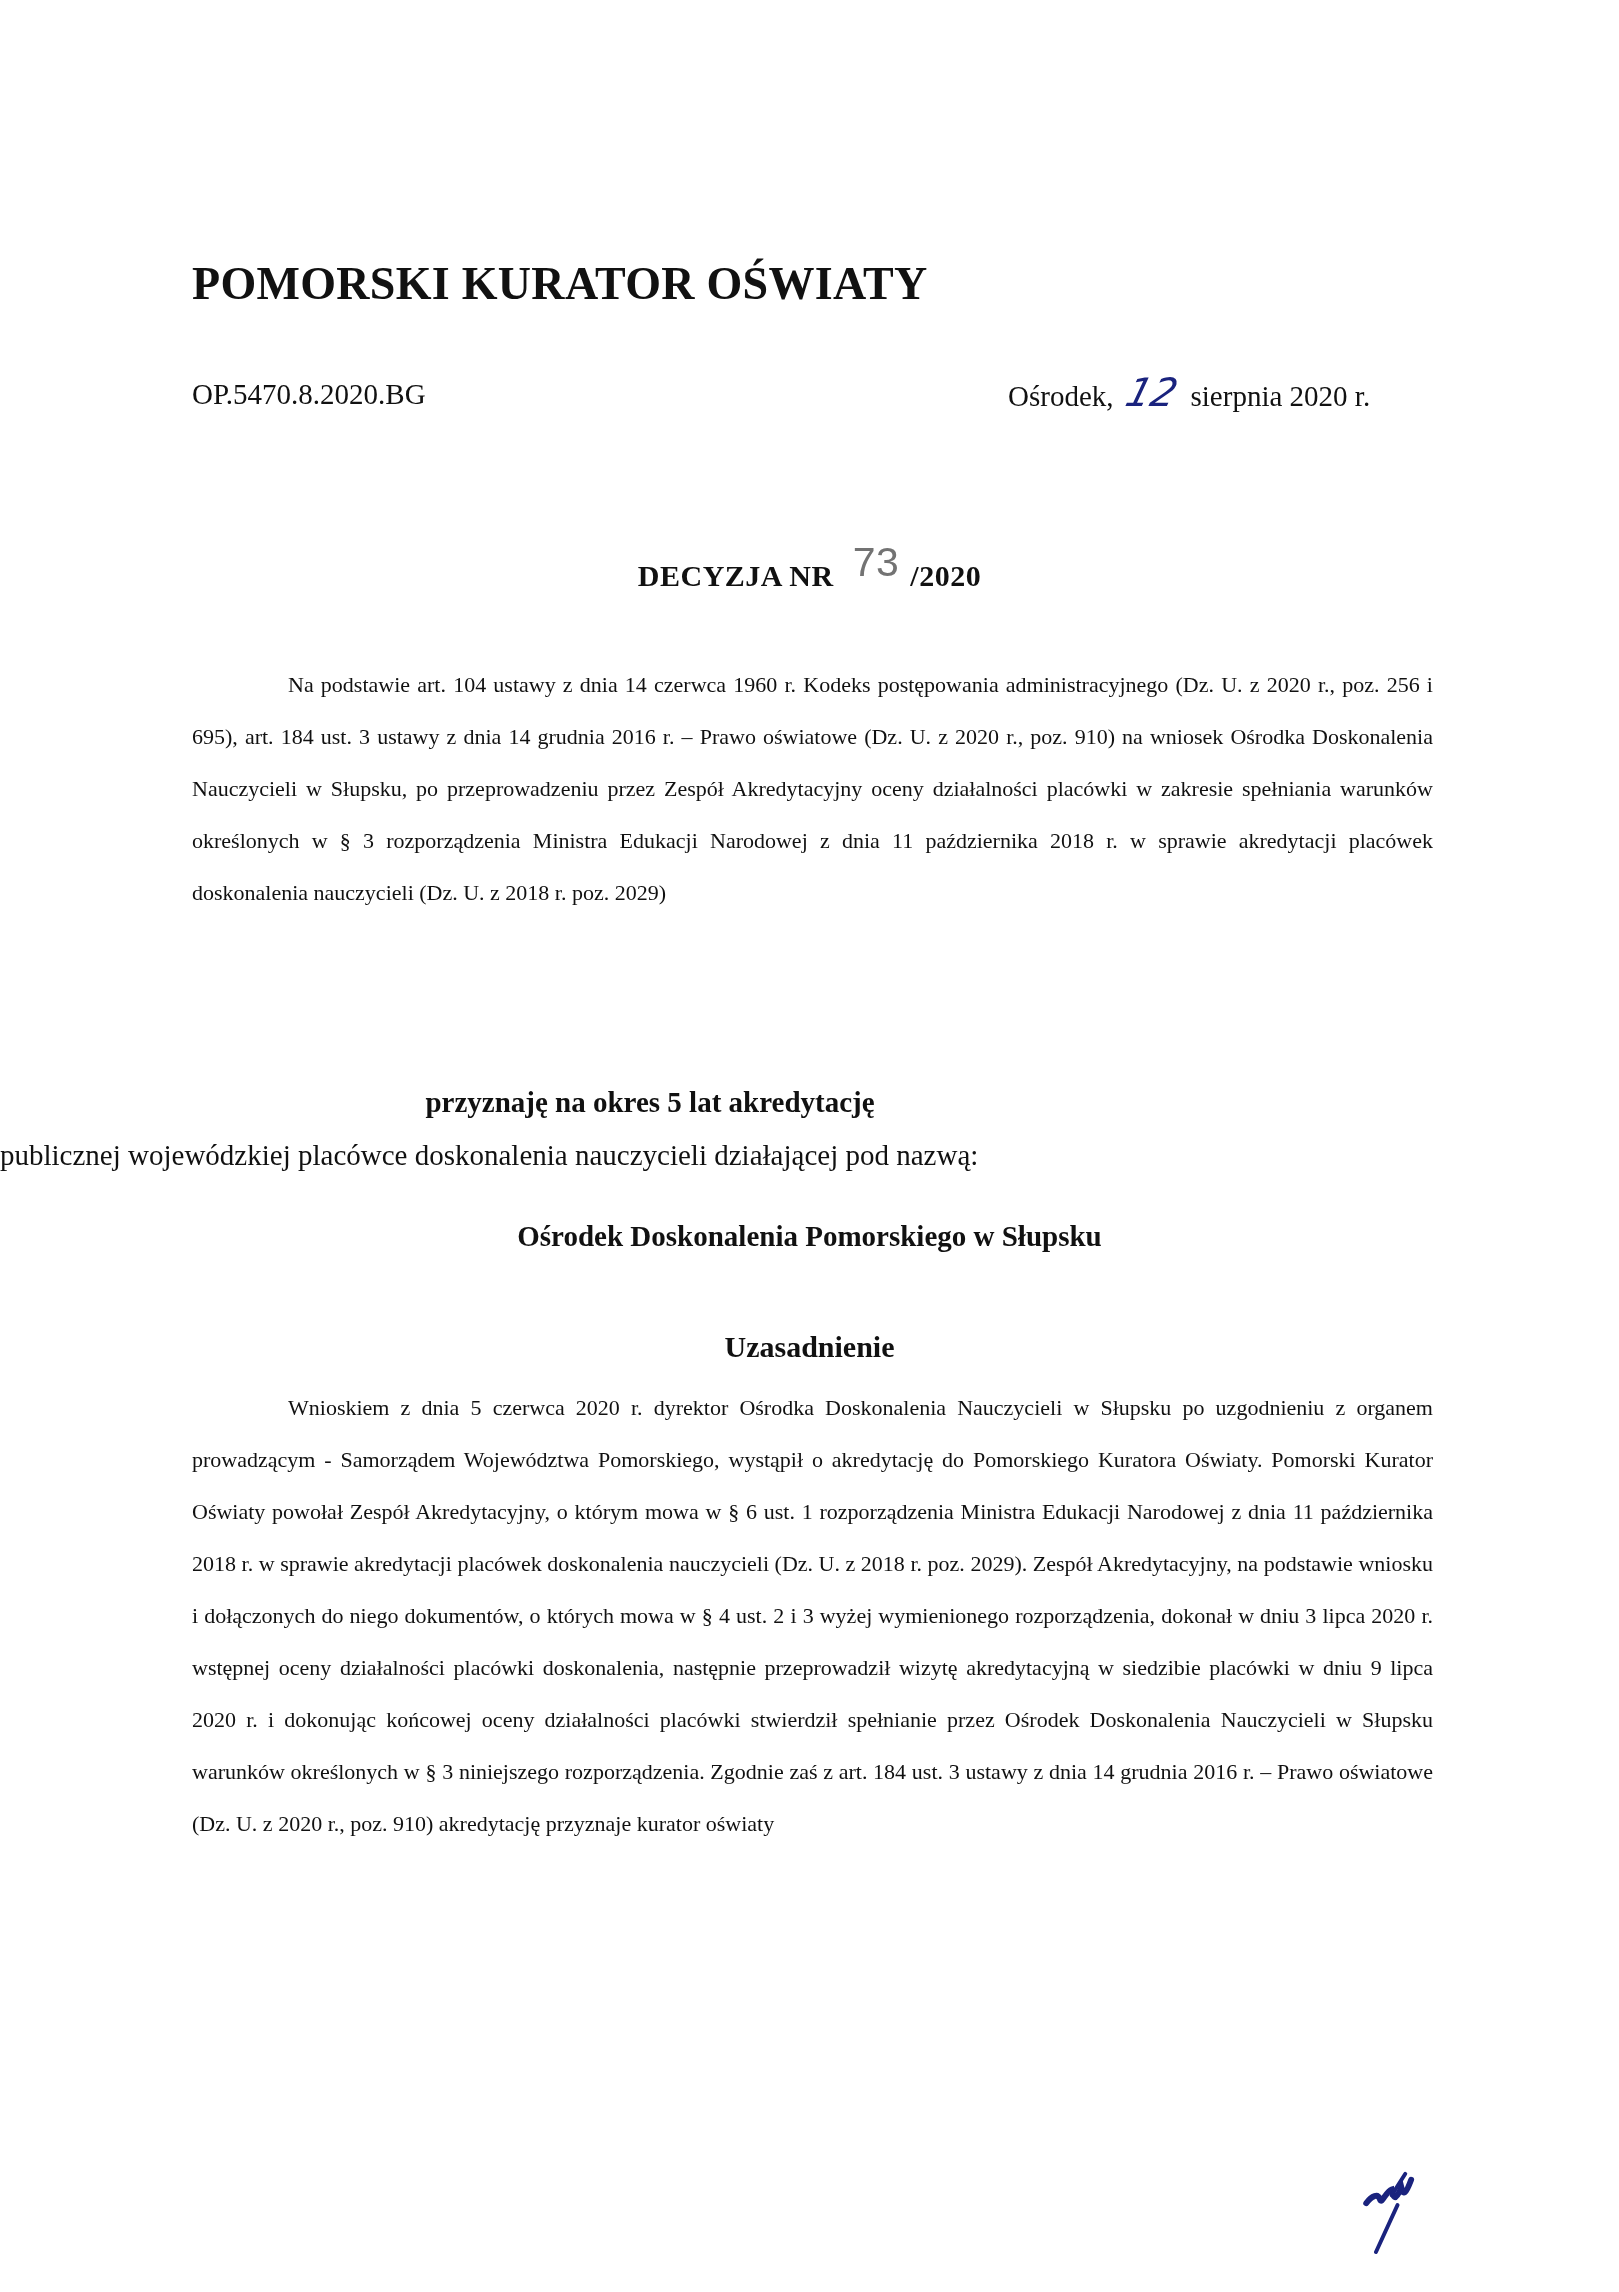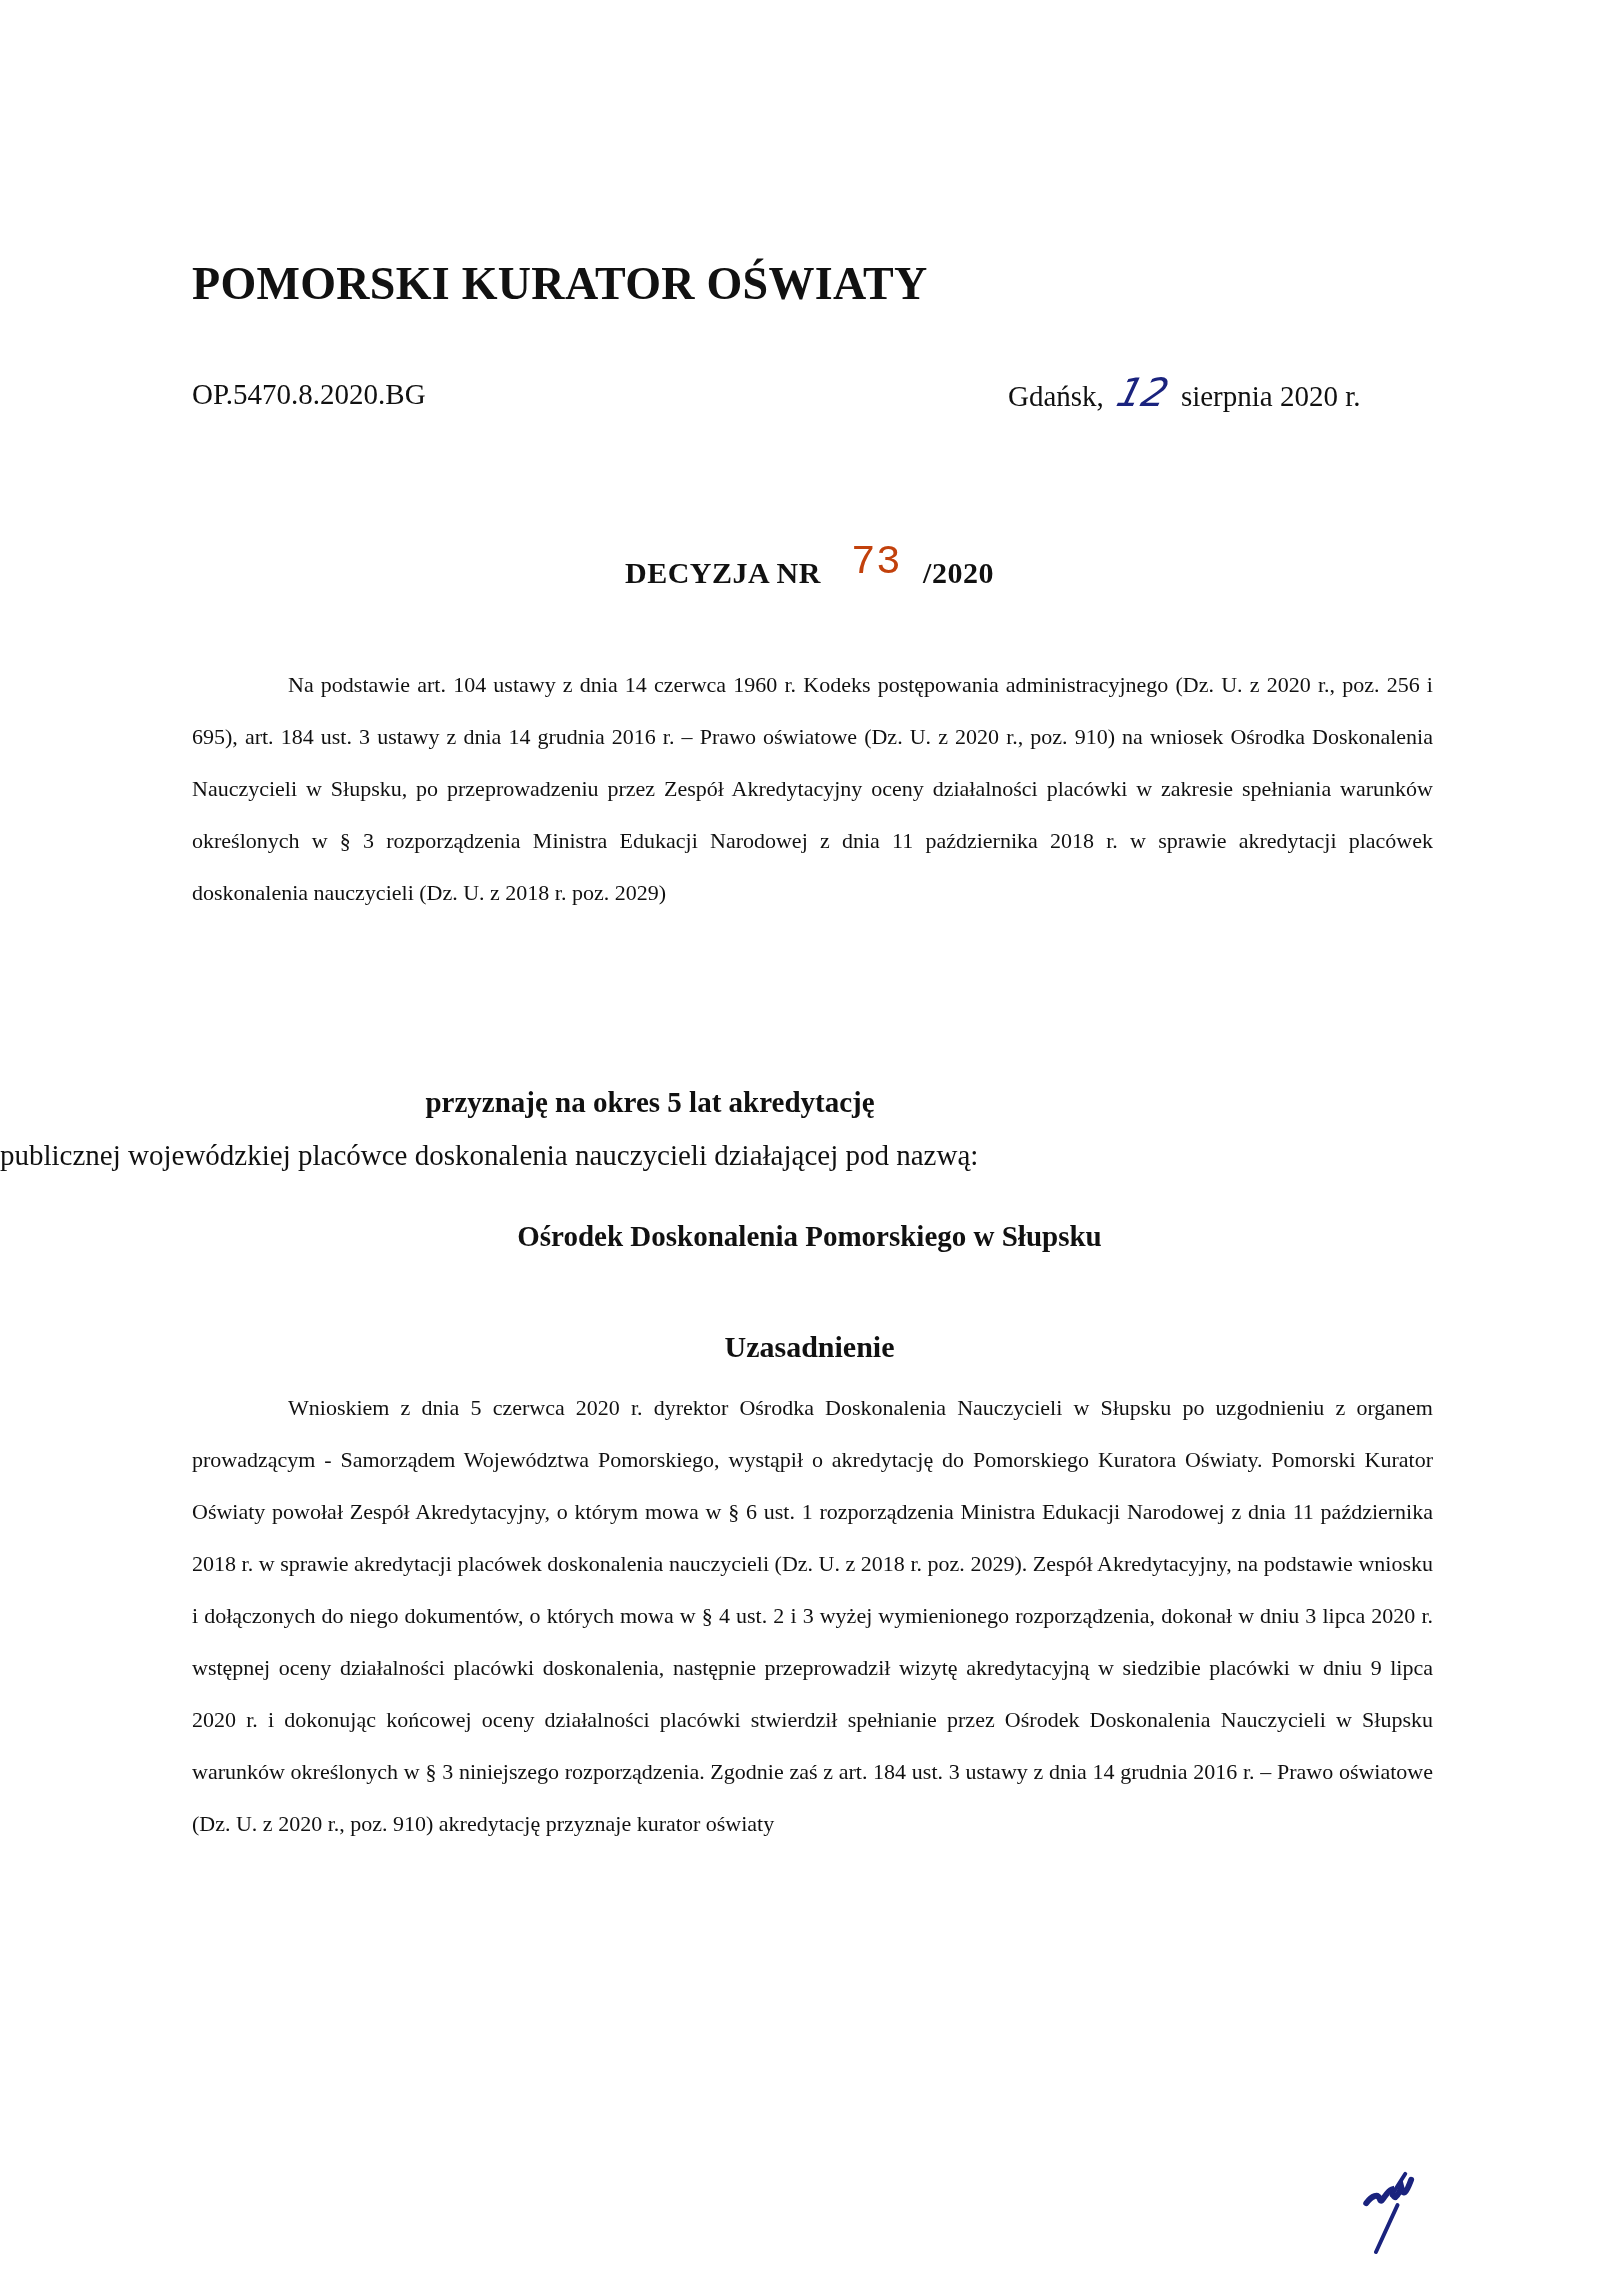--- a/index.html
+++ b/index.html
@@ -4,40 +4,40 @@
 <style>
   html, body { margin:0; padding:0; background:#ffffff; }
   body { width:1619px; height:2293px; position:relative; overflow:hidden;
          font-family:"Liberation Serif","DejaVu Serif",serif; color:#111; }
   .abs { position:absolute; }
   .title { left:192px; top:257px; font-size:46px; font-weight:bold; letter-spacing:0.3px; }
   .ref { left:192px; top:378px; font-size:29px; }
   .date { left:1008px; top:370px; font-size:29px; white-space:nowrap; }
   .hand { font-family:"DejaVu Sans",sans-serif; font-style:italic; color:#1a237e; font-size:39px; display:inline-block; transform:skewX(-15deg); margin:0 13.7px; }
   .decision { left:0; width:1619px; top:549px; text-align:center; font-size:30px; font-weight:bold; letter-spacing:0.5px; }
-  .decision .hand-num { font-family:Liberation Mono, monospace; font-weight:normal; color:#c2410c; font-size:41px; margin:0 22px; position:relative; top:-9.8px; }
+  .decision .hand-num { font-family:Liberation Sans, sans-serif; font-weight:normal; color:#737373; font-size:41px; margin:0 11px; position:relative; top:-9.8px; }
   .para { left:192px; width:1241px; font-size:22px; line-height:52px; text-align:justify; }
   .para .indent { display:inline-block; width:96px; }
   .p1 { top:659px; }
   .grant { left:0; width:1300px; top:1086px; text-align:center; font-size:29px; font-weight:bold; }
   .grant-sub { left:0; width:1619px; top:1139px; text-align:left; font-size:29px; }
   .inst { left:0; width:1619px; top:1220px; text-align:center; font-size:29px; font-weight:bold; }
   .just-h { left:0; width:1619px; top:1330px; text-align:center; font-size:30px; font-weight:bold; }
   .p2 { top:1382px; }
   .sig { left:1362px; top:2166px; width:69px; height:88px; }
 </style>
 </head>
 <body>
 
 <div class="abs title">POMORSKI KURATOR OŚWIATY</div>
 
 <div class="abs ref">OP.5470.8.2020.BG</div>
 
 <div class="abs date">
-  <span>Gdańsk,</span><span class="hand">12</span><span>sierpnia 2020 r.</span>
+  <span>Ośrodek,</span><span class="hand">12</span><span>sierpnia 2020 r.</span>
 </div>
 
 <div class="abs decision">
   <span>DECYZJA NR</span>
   <span class="hand-num">73</span><span>/2020</span>
 </div>
 
 <div class="abs para p1"><span class="indent"></span><span>Na podstawie art. 104 ustawy z dnia 14 czerwca 1960 r. Kodeks postępowania administracyjnego (Dz. U. z 2020 r., poz. 256 i 695), art. 184 ust. 3 ustawy z dnia 14 grudnia 2016 r. – Prawo oświatowe (Dz. U. z 2020 r., poz. 910) na wniosek Ośrodka Doskonalenia Nauczycieli w Słupsku, po przeprowadzeniu przez Zespół Akredytacyjny oceny działalności placówki w zakresie spełniania warunków określonych w § 3 rozporządzenia Ministra Edukacji Narodowej z dnia 11 października 2018 r. w sprawie akredytacji placówek doskonalenia nauczycieli (Dz. U. z 2018 r. poz. 2029)</span></div>
 
 <div class="abs grant">przyznaję na okres 5 lat akredytację</div>

